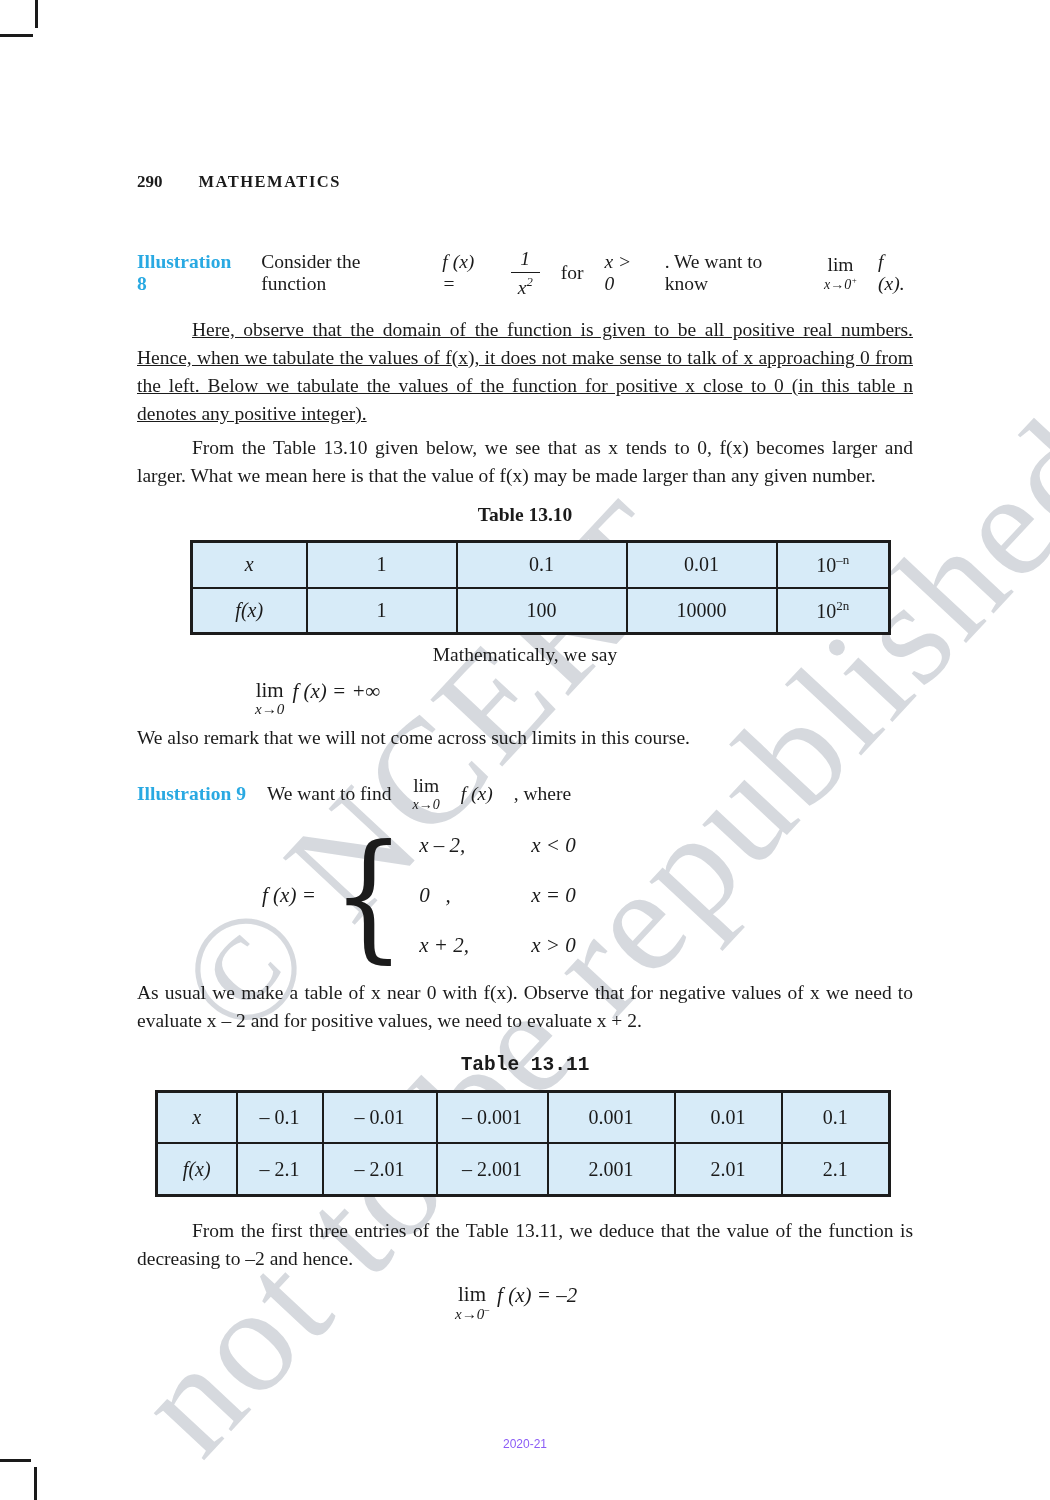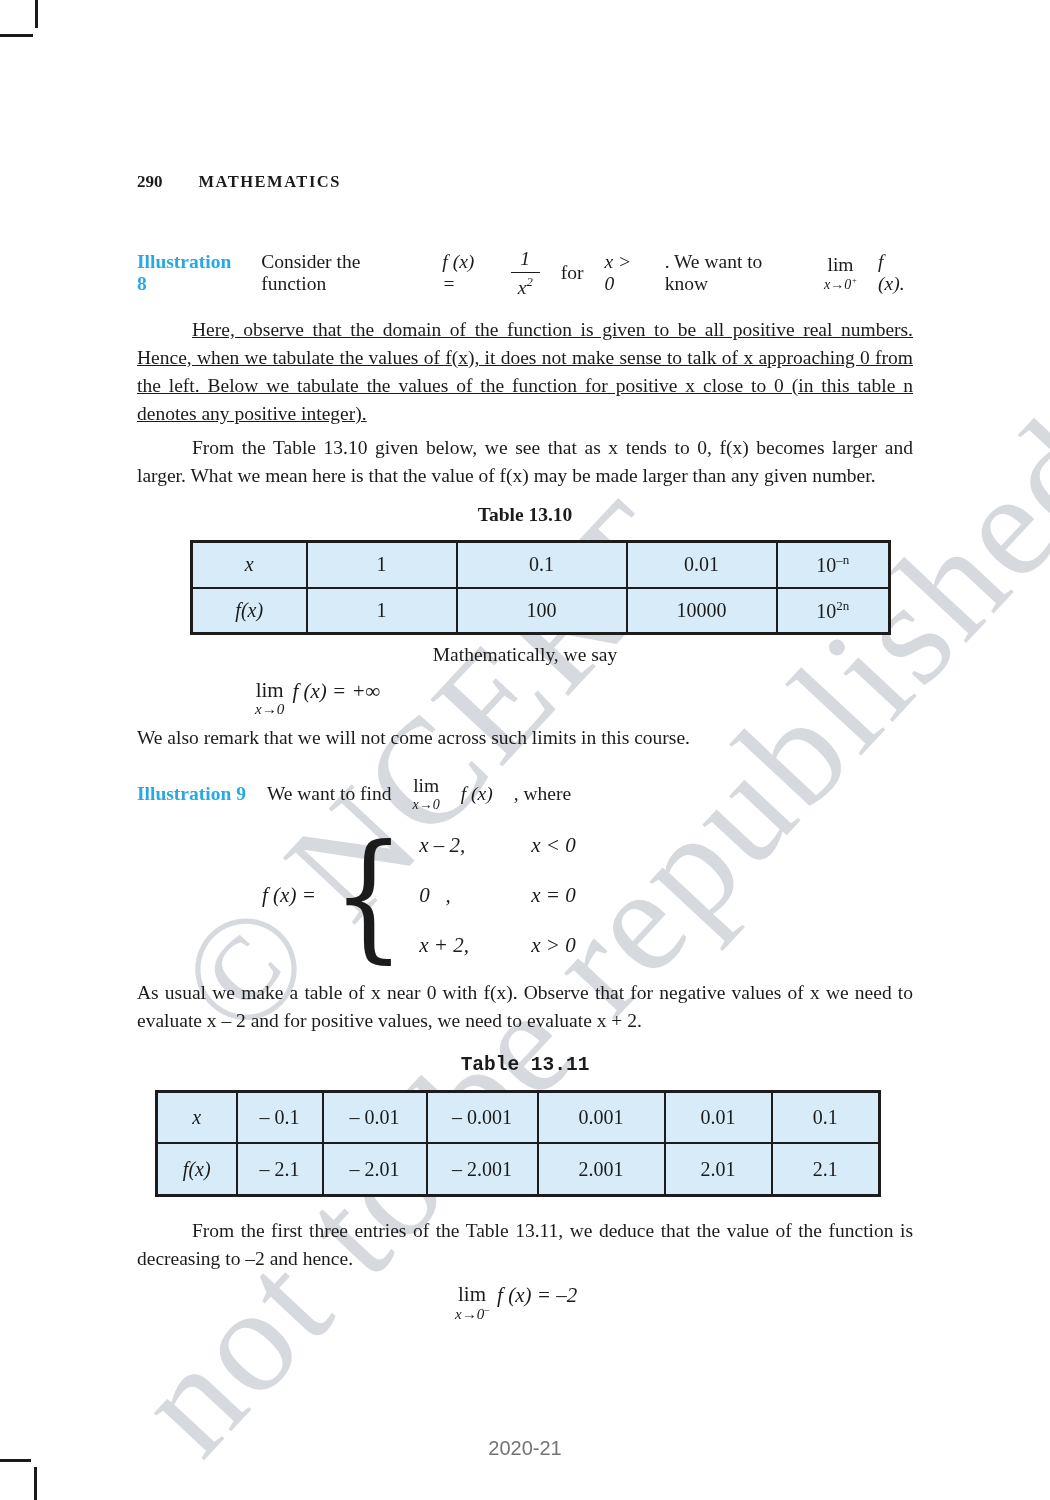--- a/index.html
+++ b/index.html
@@ -81,27 +81,27 @@
   .t1 { margin-left:53px; }
   .t2 { margin-left:18px; }
   table.data td {
     border:2px solid #1c1c1c; background:#d7ebf8;
     font-size:20px; text-align:center; padding:0 8px;
   }
   .t1 td { height:46px; }
   .t2 td { height:52px; }
   td.rowlabel { text-align:left; padding-left:24px; font-style:italic; }
   .t1 .c0{width:115px;} .t1 .c1{width:150px;} .t1 .c2{width:170px;} .t1 .c3{width:150px;} .t1 .c4{width:113px;}
-  .t2 .c0{width:80px;} .t2 .c1{width:86px;} .t2 .c2{width:104px;} .t2 .c3{width:111px;}
+  .t2 .c0{width:80px;} .t2 .c1{width:86px;} .t2 .c2{width:114px;} .t2 .c3{width:111px;}
   .t2 .c4{width:127px;} .t2 .c5{width:107px;} .t2 .c6{width:108px;}
 
   
   .page-footer {
     position:absolute; left:0; right:0; top:1437px; text-align:center;
-    font-family:"Liberation Sans", sans-serif; font-size:20px; color:#737373; z-index:1;
+    font-family:"Liberation Sans", sans-serif; font-size:12px; color:#8b5cf6; z-index:1;
   }
 </style>
 </head>
 <body>
 
 <div class="page">
 
   <div class="crop crop-tl-v"></div>
   <div class="crop crop-tl-h"></div>
   <div class="crop crop-bl-h"></div>

